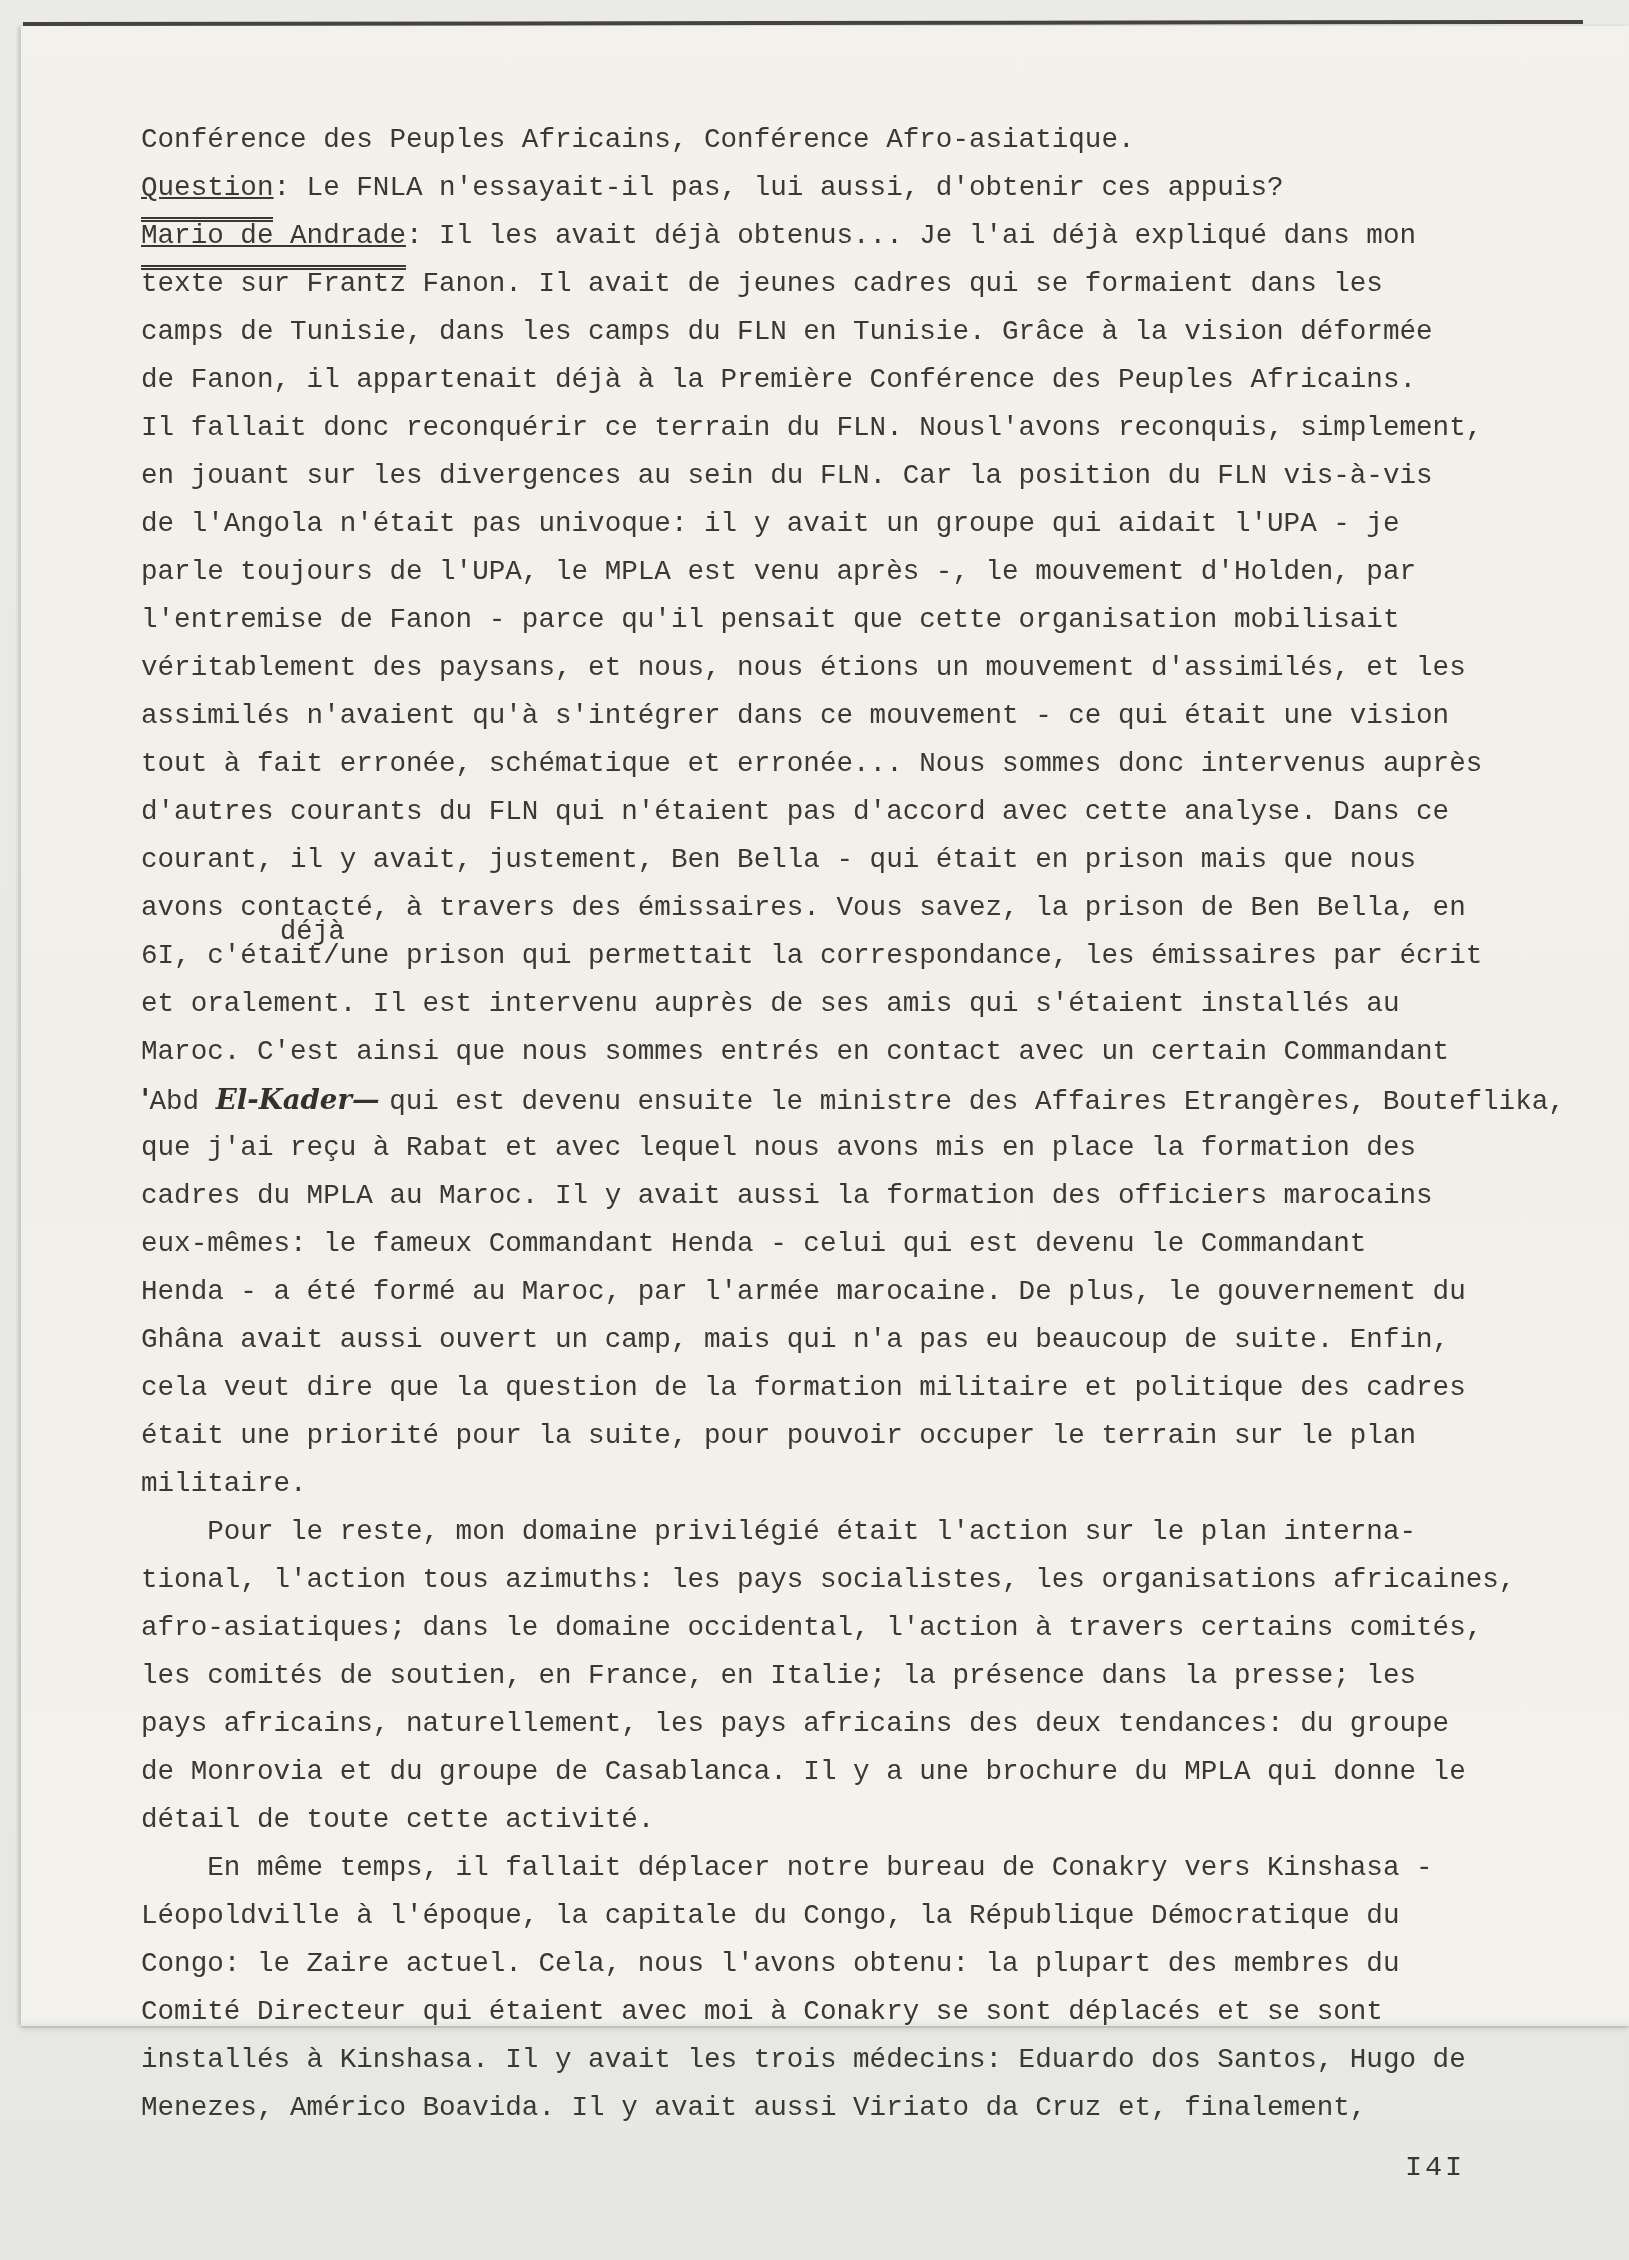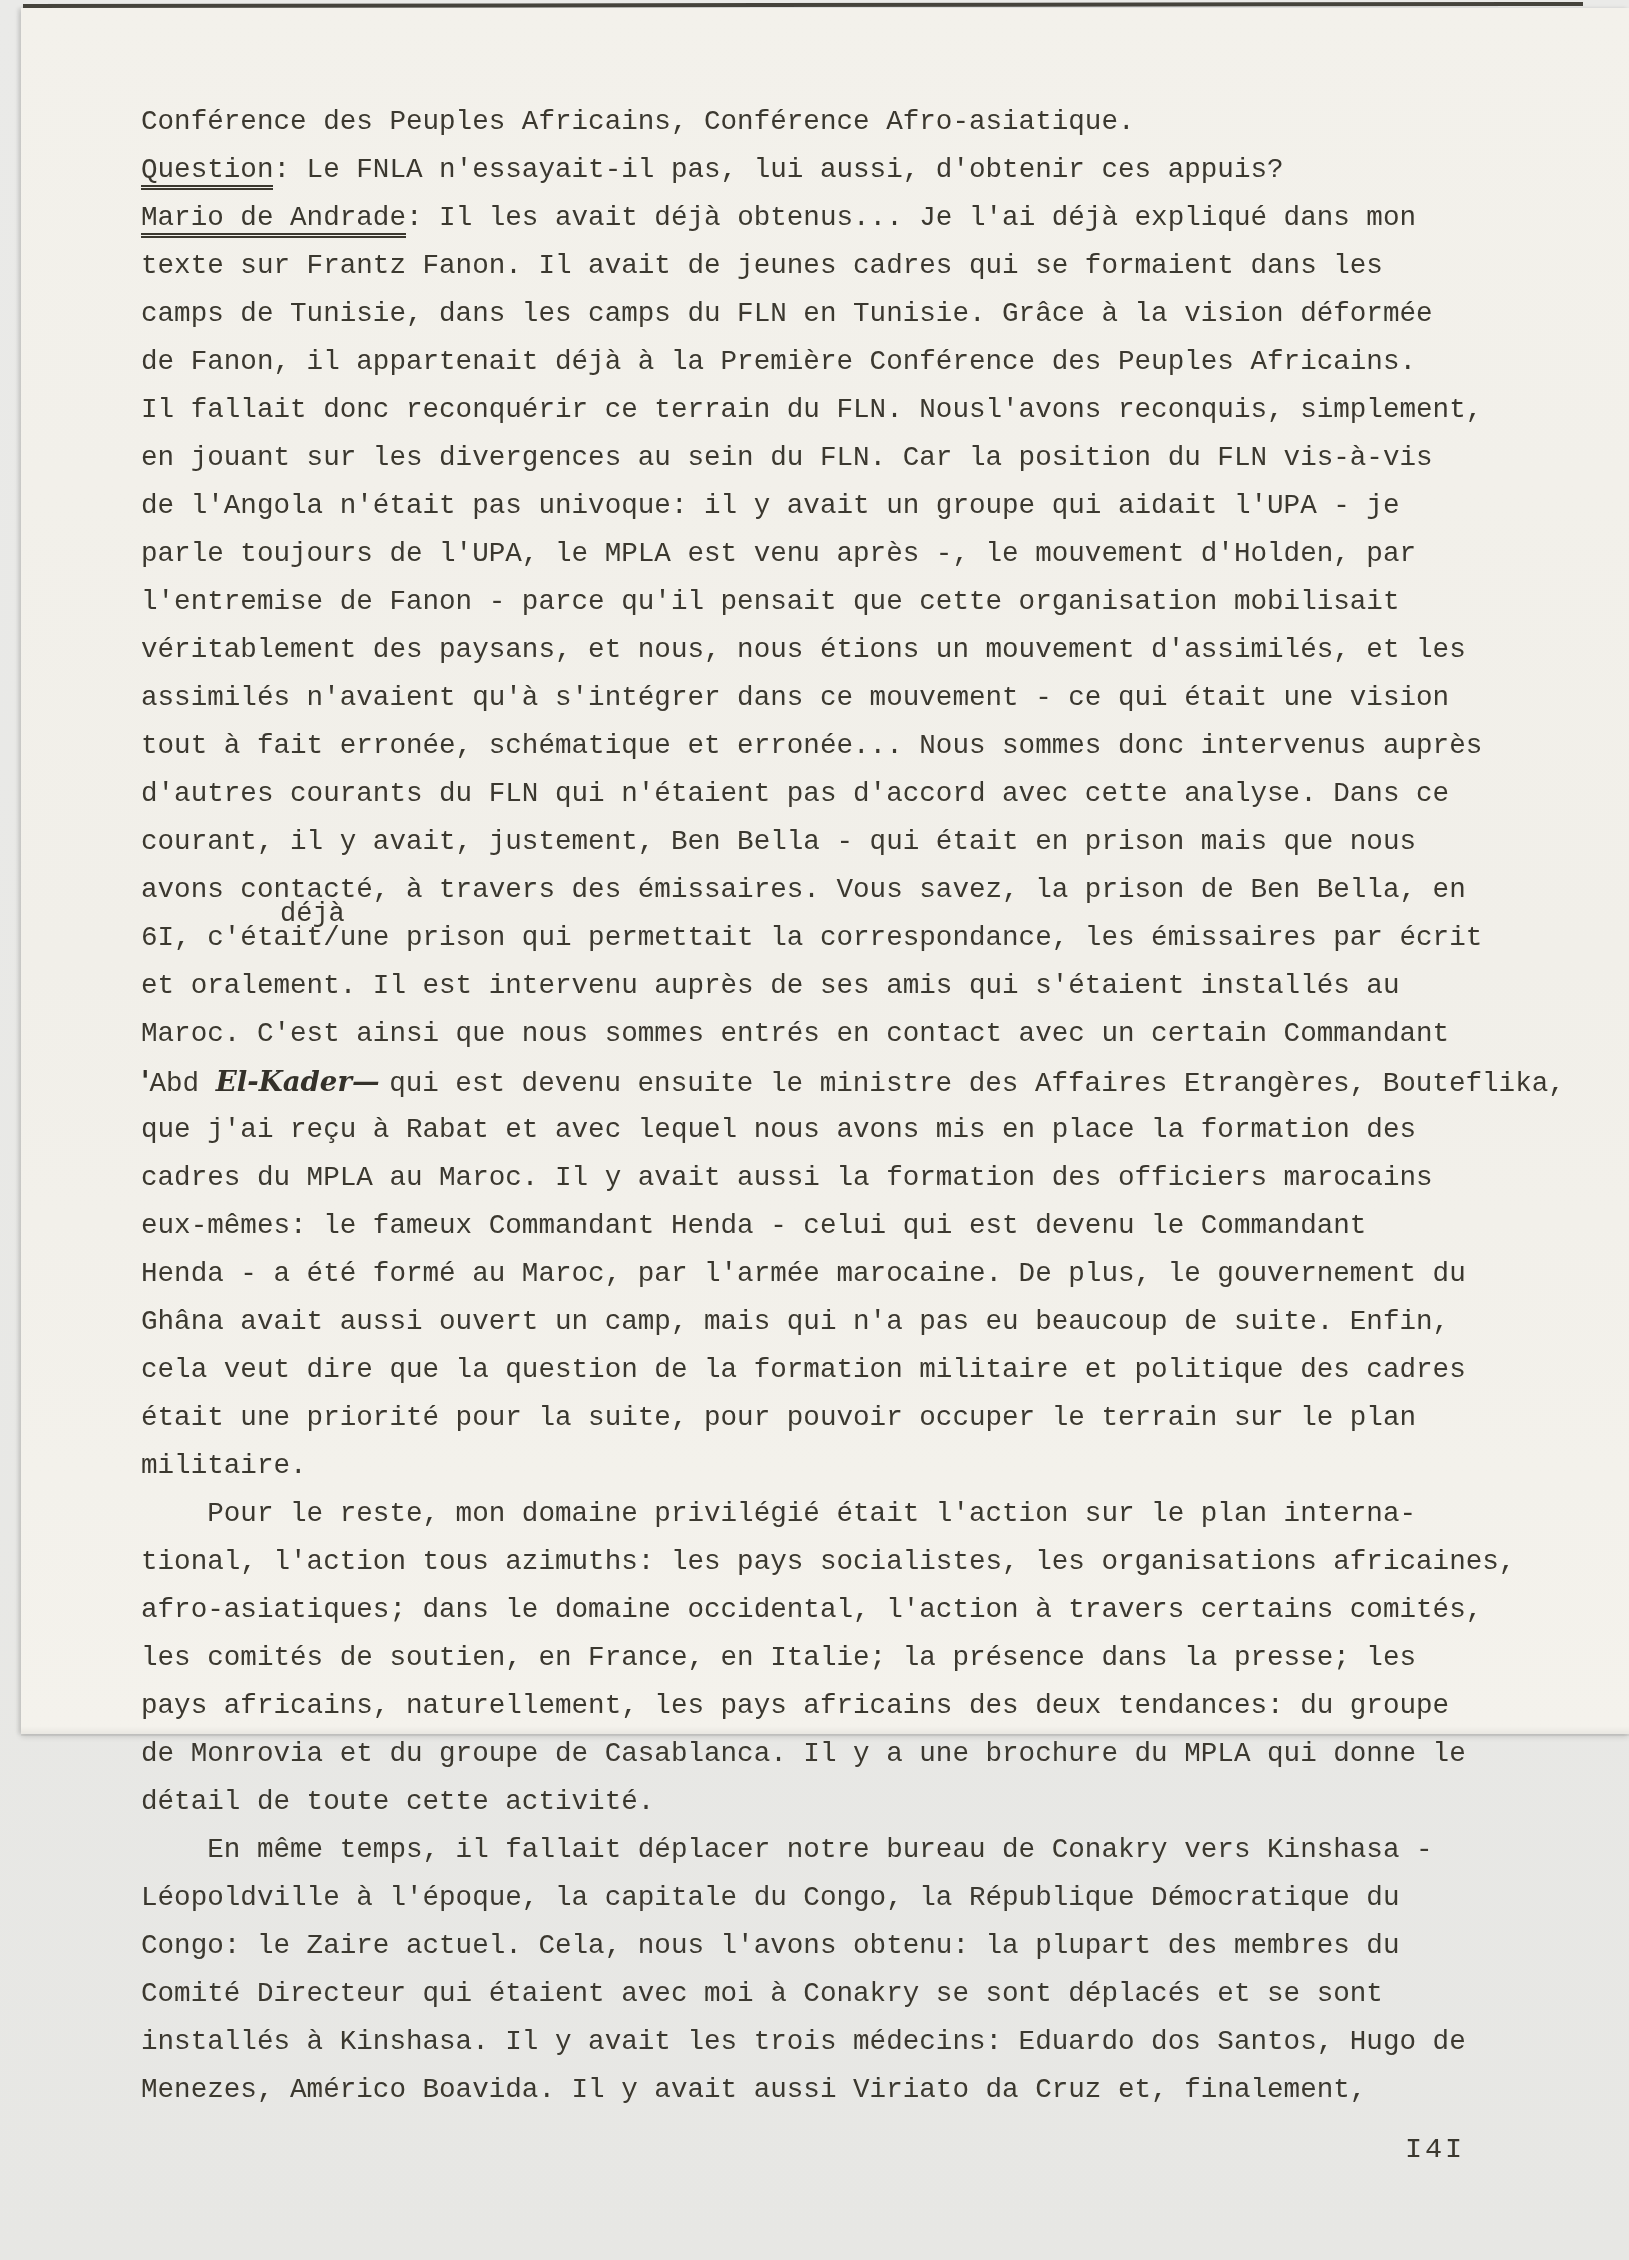--- a/index.html
+++ b/index.html
@@ -14,23 +14,23 @@
   .scan-bg {
     position: absolute;
     left: 0; top: 0;
     width: 1629px; height: 2261px;
     background: linear-gradient(180deg, #eaeae8 0%, #e7e7e4 100%);
   }
   
   .page {
     position: absolute;
     left: 21px;
-    top: 8px;
+    top: 26px;
     width: 1608px;
-    height: 1726px;
+    height: 2000px;
     background: linear-gradient(180deg, #f3f1eb 0%, #f1efe9 55%, #f4f2ec 100%);
     box-shadow: -2.9px 0 3.8px rgba(0,0,0,0.10), 0 2.9px 5.7px rgba(0,0,0,0.12);
   }
   
   .page-top-edge {
     position: absolute;
     left: 1.9px; top: -4.8px;
     width: 1560px; height: 3.8px;
     background: #45433c;
     transform: rotate(-0.08deg);
@@ -44,21 +44,22 @@
   .line {
     white-space: pre;
     font-size: 27.6px;
     line-height: 48px;
     height: 48px;
     color: #3b382f;
     letter-spacing: 0px;
   }
   .u {
     border-bottom: 5.7px double #3b382f;
-    padding-bottom: 0;
+    padding-bottom: 14px;
+    text-decoration: underline;
   }
   .hand {
     font-family: "DejaVu Serif", serif;
     font-style: italic;
     font-weight: bold;
     color: #34312a;
   }
   .insertion {
     position: absolute;
     left: 259px;

